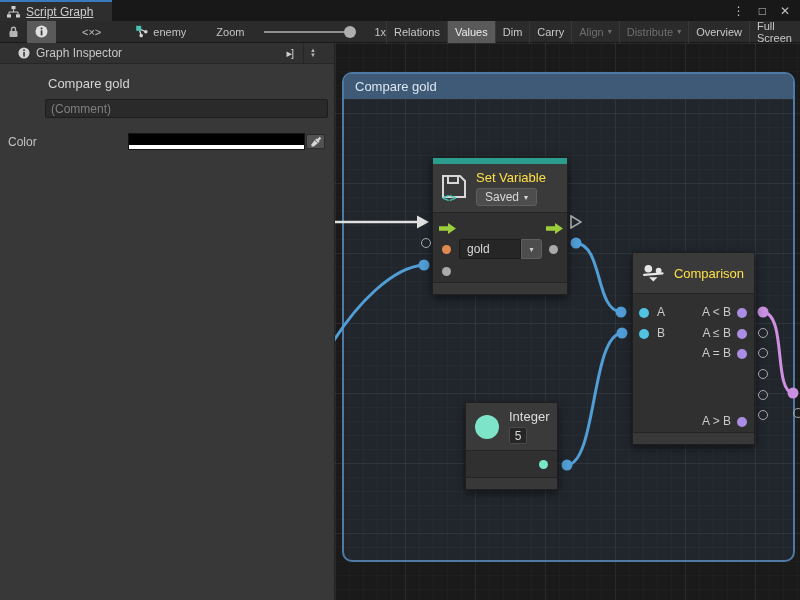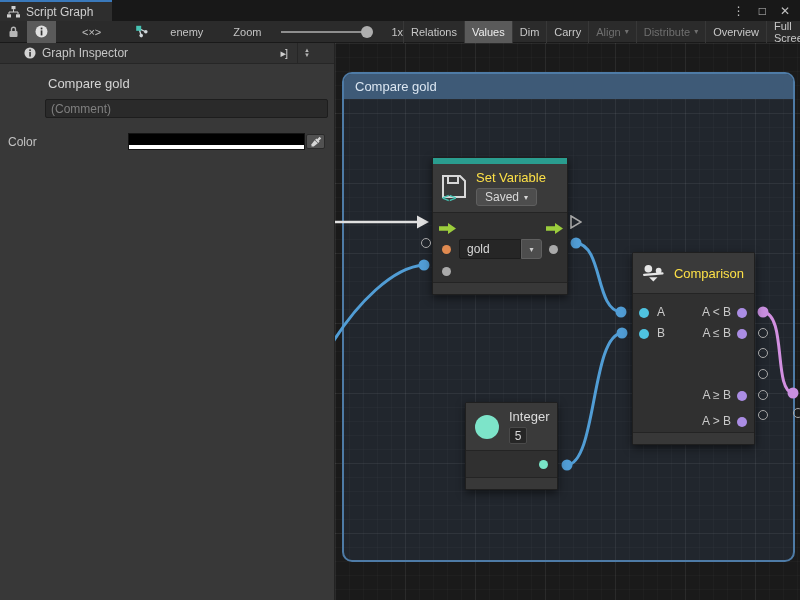--- a/index.html
+++ b/index.html
@@ -2,42 +2,42 @@
 <html><head>
 <meta charset="utf-8">
 <style>
   * { margin:0; padding:0; box-sizing:border-box; }
   html,body { width:800px; height:600px; overflow:hidden; }
   body { font-family:"Liberation Sans","DejaVu Sans",sans-serif; background:#181818; color:#c8c8c8; font-size:12px; }
   .app { width:800px; height:600px; display:flex; flex-direction:column; }
 
   
   .titlebar { height:21px; background:#181818; display:flex; align-items:stretch; flex:0 0 21px; }
-  .tab { width:112px; background:#2e2e2e; border-top:2px solid #3a79bb; display:flex; align-items:center; gap:6px; padding-left:7px; color:#cfcfcf; font-size:12px; }
+  .tab { width:112px; background:#2e2e2e; border-top:2px solid #3a79bb; display:flex; align-items:center; gap:6px; padding-left:7px; color:#cfcfcf; font-size:12px;text-decoration:underline; }
   .win-controls { margin-left:auto; display:flex; align-items:center; gap:14px; padding-right:10px; color:#c0c0c0; font-size:12px; }
   .win-controls span { cursor:default; }
 
   
   .toolbar { height:22px; background:#2b2b2b; border-bottom:1px solid #191919; display:flex; align-items:center; flex:0 0 22px; font-size:11px; }
   .tbtn { height:22px; display:flex; align-items:center; justify-content:center; padding:0 7px; color:#c8c8c8; }
   .tbtn.icon-btn { padding:0 8px; }
   .tbtn.active { background:#5a5a5a; color:#eee; }
   .tbtn.disabled { color:#6f6f6f; }
   .rightbtns { margin-left:auto; display:flex; height:22px; }
   .rightbtns .tbtn { border-left:1px solid #383838; }
   .caret { font-size:8px; margin-left:4px; }
-  .graph-ref { display:flex; align-items:center; gap:21px; margin-left:26px; color:#c4c4c4;text-align:center; }
+  .graph-ref { display:flex; align-items:center; gap:4px; margin-left:26px; color:#c4c4c4;text-align:center; }
   .zoom-wrap { display:flex; align-items:center; margin-left:30px; gap:20px; }
   .slider { position:relative; width:90px; height:2px; background:#8f8f8f; }
   .knob { position:absolute; right:-2px; top:-5px; width:12px; height:12px; border-radius:50%; background:#aeaeae; }
 
   
   .main { flex:1; display:flex; min-height:0; }
   .inspector { width:335px; background:#383838; border-right:1px solid #232323; display:flex; flex-direction:column; }
-  .insp-header { height:21px; background:#313131; border-bottom:1px solid #262626; display:flex; align-items:center; gap:6px; padding:0 24px; color:#c6c6c6; font-size:12px; }
+  .insp-header { height:21px; background:#313131; border-bottom:1px solid #262626; display:flex; align-items:center; gap:6px; padding:0 18px; color:#c6c6c6; font-size:12px; }
   .insp-header .spacer { flex:1; }
   .dock { color:#cfcfcf; font-size:11px; letter-spacing:-1px; }
   .stepper { display:flex; flex-direction:column; line-height:5px; font-size:6px; color:#b5b5b5; border-left:1px solid #262626; padding-left:6px; margin-left:4px; height:21px; justify-content:center; }
   .insp-body { position:relative; padding-top:12px; }
   .graph-title { margin-left:48px; font-size:13px; color:#d4d4d4; }
   .comment-input { margin:8px 0 0 45px; width:283px; height:19px; background:#2a2a2a; border:1px solid #1d1d1d; border-radius:2px; color:#7f7f7f; font-size:12px; padding:0 5px; font-family:inherit; }
   .comment-input::placeholder { color:#7f7f7f; }
   .color-row { position:relative; margin-top:16px; height:16px; }
   .color-label { position:absolute; left:8px; top:1px; color:#c2c2c2; }
   .color-swatch { position:absolute; left:129px; top:0; width:175px; height:15px; background:#000; border-bottom:4px solid #fff; box-shadow:0 0 0 1px #141414; }
@@ -290,22 +290,22 @@
           <span class="cmp-in-label">A</span>
           <span class="cmp-out-label">A &lt; B</span>
           <span class="dot" style="right:7px; top:5px; width:10px; height:10px; background:#ab8de4;"></span>
         </div>
         <div class="cmp-row" style="top:71px;">
           <span class="dot" style="left:6px; top:5px; width:10px; height:10px; background:#4fc3e0;"></span>
           <span class="cmp-in-label">B</span>
           <span class="cmp-out-label">A ≤ B</span>
           <span class="dot" style="right:7px; top:5px; width:10px; height:10px; background:#ab8de4;"></span>
         </div>
-        <div class="cmp-row" style="top:133px;">
-          <span class="cmp-out-label">A ≥ B</span>
+        <div class="cmp-row" style="top:91px;">
+          <span class="cmp-out-label">A = B</span>
           <span class="dot" style="right:7px; top:5px; width:10px; height:10px; background:#ab8de4;"></span>
         </div>
         <div class="cmp-row" style="top:159px;">
           <span class="cmp-out-label">A &gt; B</span>
           <span class="dot" style="right:7px; top:5px; width:10px; height:10px; background:#ab8de4;"></span>
         </div>
         <div class="n-footer"></div>
       </div>
 
       <span class="hollow" style="left:423px; top:285px; width:10px; height:10px;"></span>

